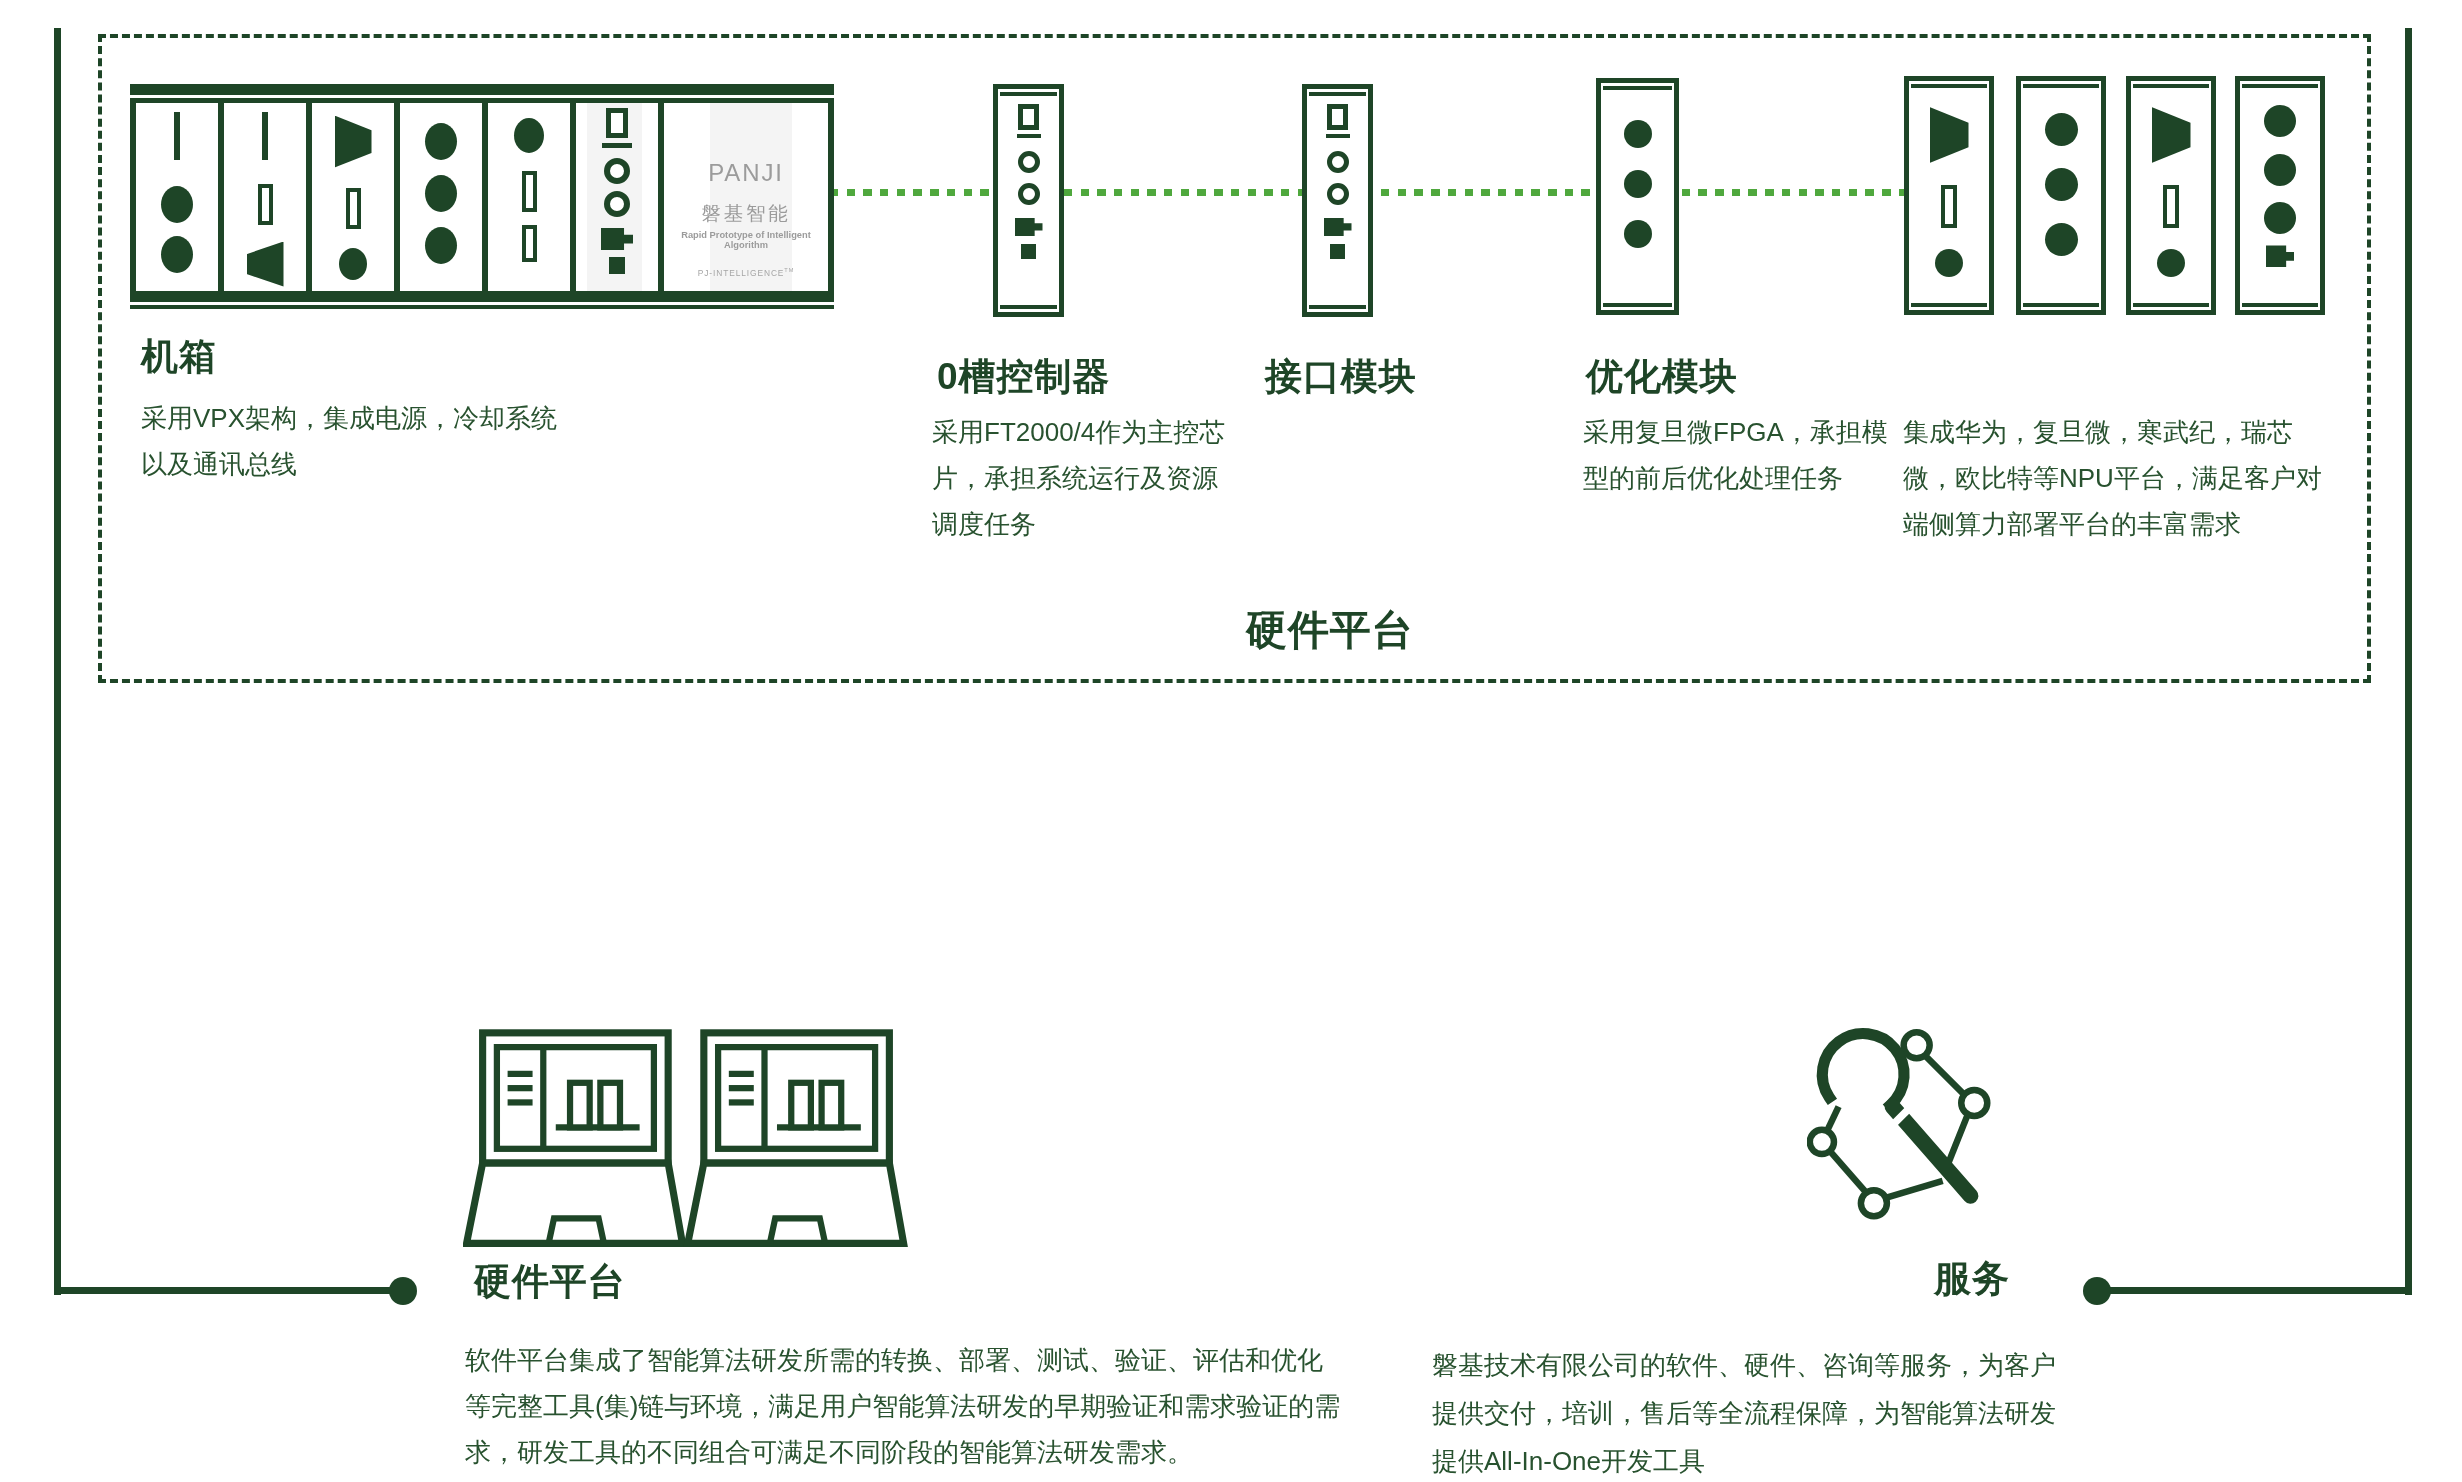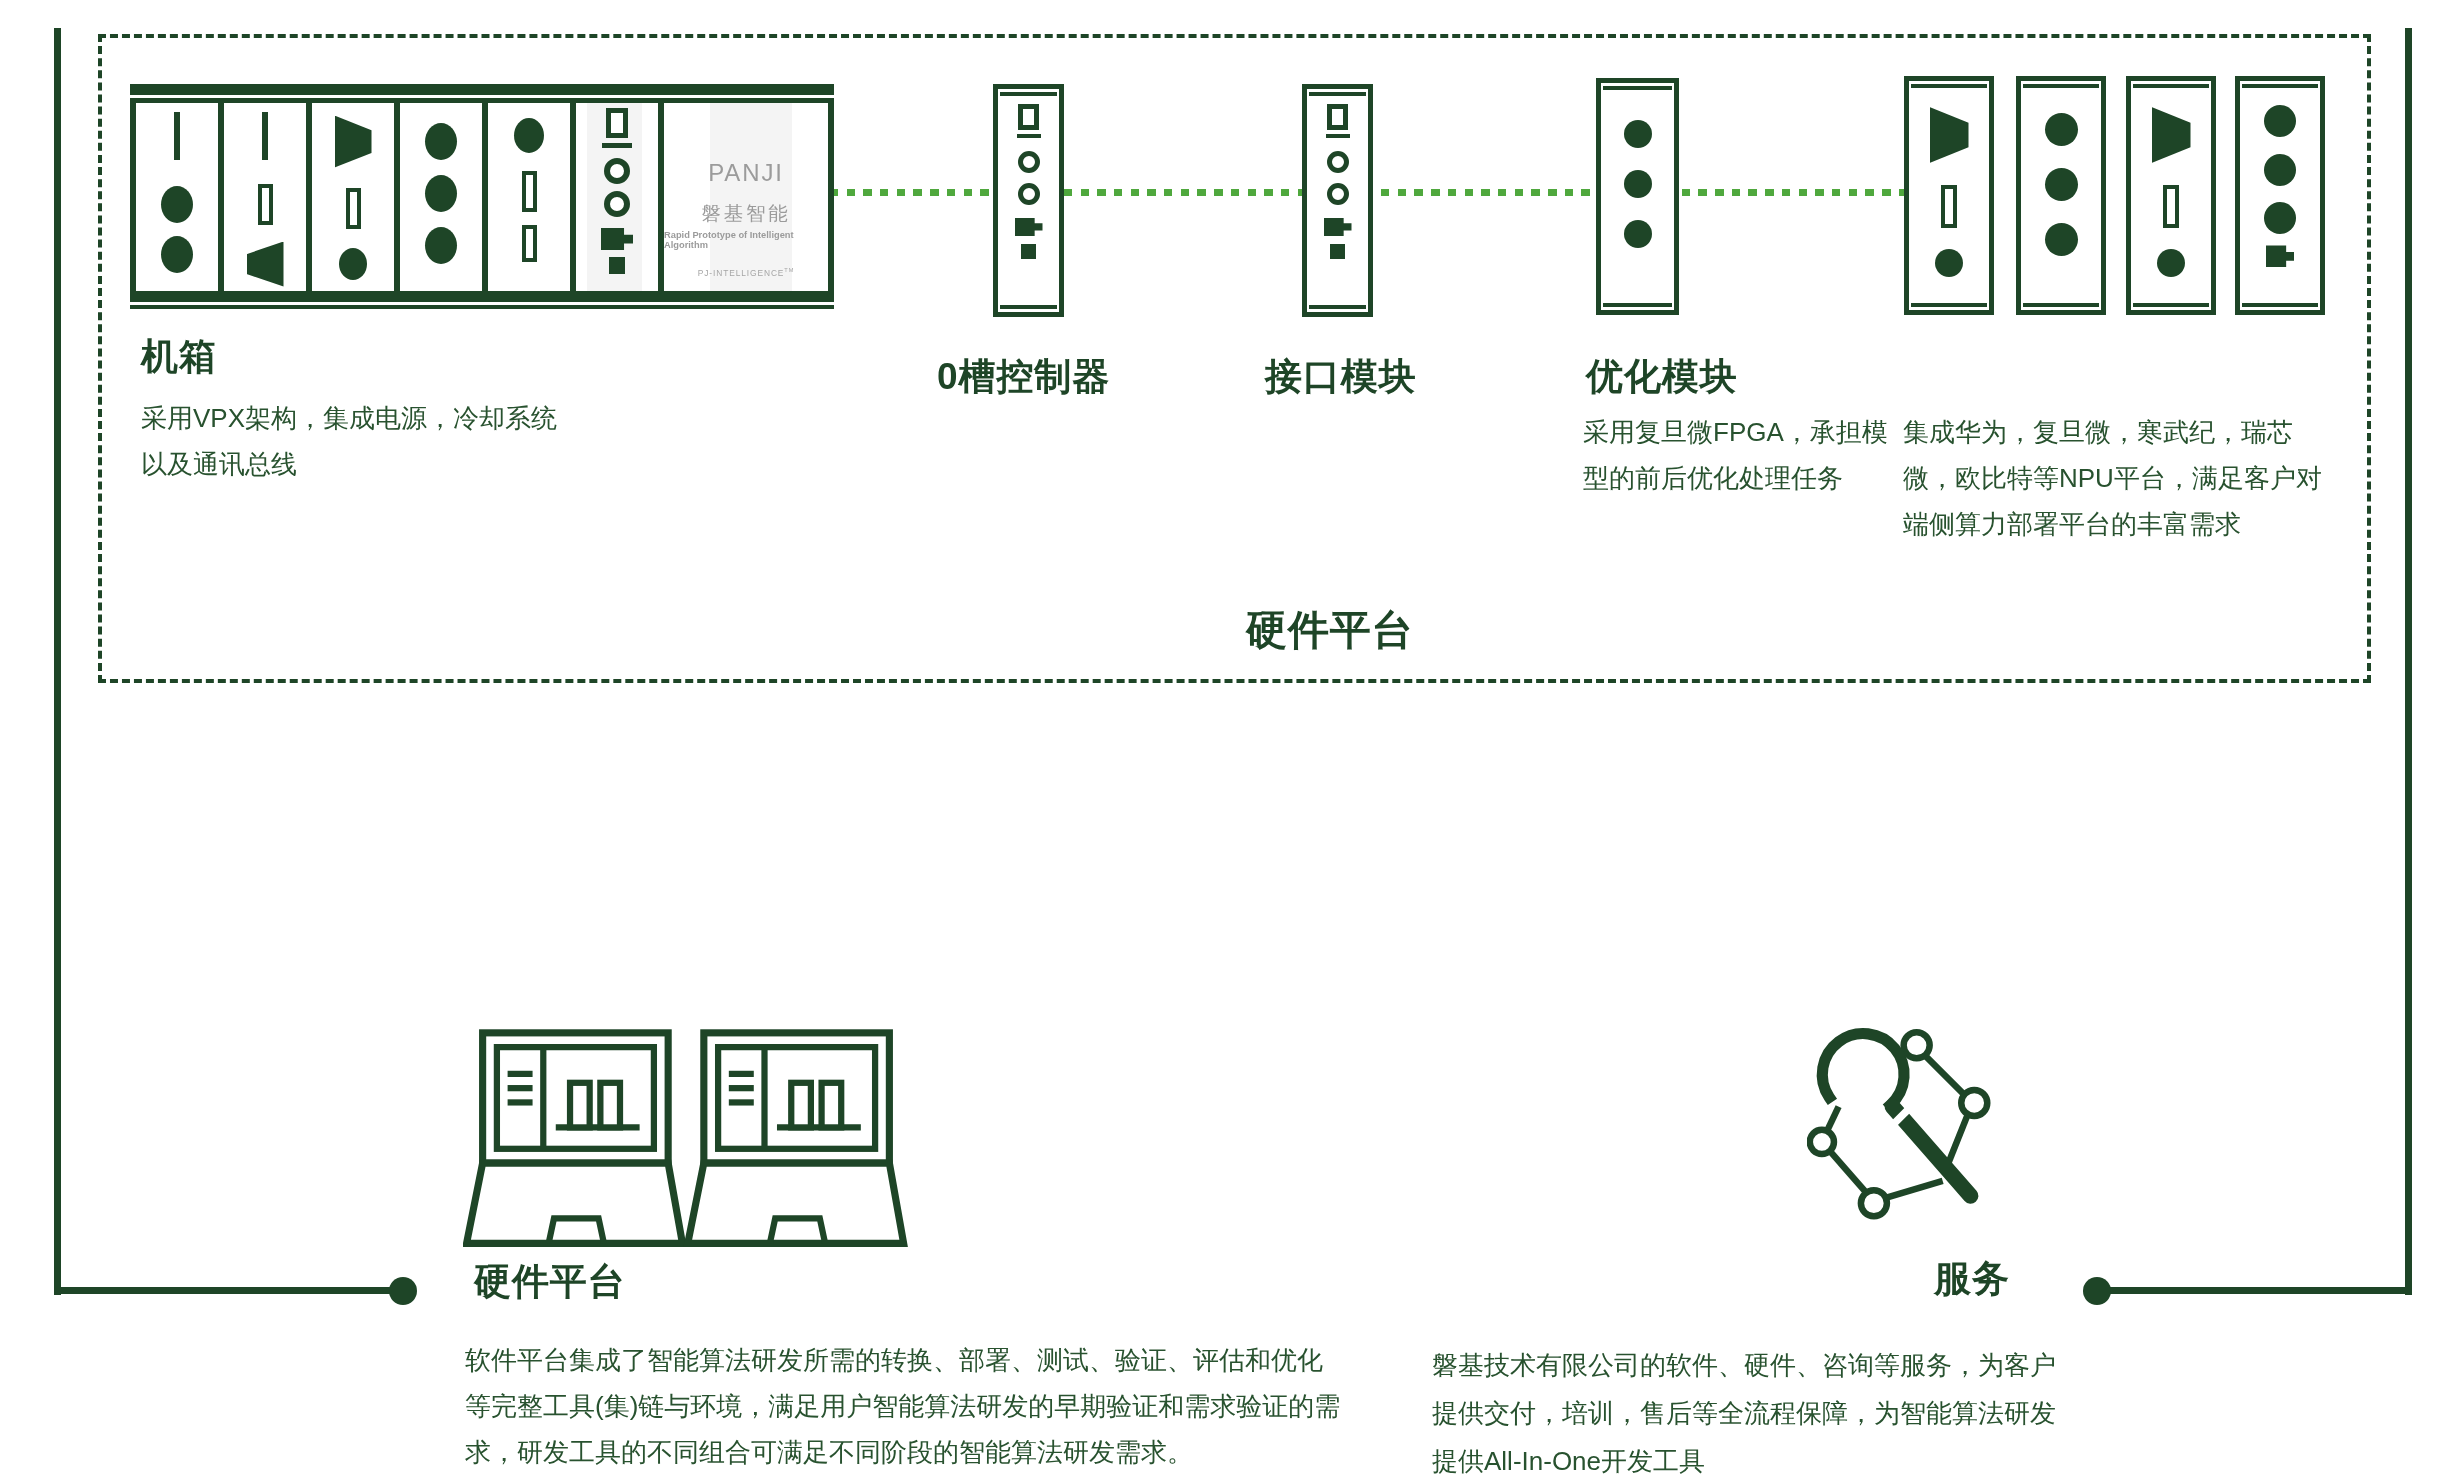--- a/index.html
+++ b/index.html
@@ -31,21 +31,21 @@
   .hrect{border:4.6px solid #1E4527;background:#fff;box-sizing:border-box;}
   .port{border:5.6px solid #1E4527;background:#fff;box-sizing:border-box;}
   .ubar{height:5.6px;background:#1E4527;}
   .trapr{background:#1E4527;clip-path:polygon(0 0,100% 28%,100% 72%,0 100%);}
   .trapl{background:#1E4527;clip-path:polygon(0 28%,100% 0,100% 100%,0 72%);}
   .sqnub{background:#1E4527;clip-path:polygon(0 0,72% 0,72% 30%,100% 30%,100% 70%,72% 70%,72% 100%,0 100%);}
   .sq{background:#1E4527;}
   
   .h1{position:absolute;font-size:37px;font-weight:600;letter-spacing:0.9px;white-space:nowrap;}
   .body-txt{position:absolute;font-size:26px;line-height:46px;color:#28522F;}
-  .brand{position:relative;width:100%;height:100%;display:flex;flex-direction:column;align-items:center;z-index:1;}
+  .brand{position:relative;width:100%;height:100%;display:flex;flex-direction:column;align-items:center;z-index:1;text-align:center;}
   .brand .nm{margin-top:56px;font-size:24px;letter-spacing:1.9px;color:#9b9b9b;}
   .brand .cn{margin-top:13px;font-size:19.5px;letter-spacing:2.8px;color:#9b9b9b;}
   .brand .tg{margin-top:3.7px;font-size:9.3px;font-weight:700;color:#9b9b9b;}
   .brand .ft{position:absolute;bottom:13px;font-size:8.4px;color:#a5a5a5;letter-spacing:0.9px;}
   .brand .ft sup{font-size:5.6px;}
   svg{display:block;}
 </style>
 </head>
 <body>
 
@@ -156,20 +156,21 @@
     <div class="dot" style="width:32px;height:32px;margin-top:24px;"></div>
     <div class="dot" style="width:32px;height:32px;margin-top:16.7px;"></div>
     <div class="dot" style="width:32px;height:32px;margin-top:16.7px;"></div>
     <div class="sqnub" style="width:28px;height:22px;margin-top:11px;"></div>
   </div>
 
   <div class="h1" style="left:141px;top:332px;">机箱</div>
   <div class="body-txt" style="left:141px;top:395px;width:437px;">采用VPX架构，集成电源，冷却系统以及通讯总线</div>
 
   <div class="h1" style="left:937px;top:352px;">0槽控制器</div>
+  <div class="body-txt" style="left:932px;top:409px;width:307px;">采用FT2000/4作为主控芯片，承担系统运行及资源调度任务</div>
 
   <div class="h1" style="left:1265px;top:352px;">接口模块</div>
 
   <div class="h1" style="left:1586px;top:352px;">优化模块</div>
   <div class="body-txt" style="left:1583px;top:409px;width:307px;">采用复旦微FPGA，承担模型的前后优化处理任务</div>
 
   <div class="body-txt" style="left:1903px;top:409px;width:428px;">集成华为，复旦微，寒武纪，瑞芯微，欧比特等NPU平台，满足客户对端侧算力部署平台的丰富需求</div>
 
   <div class="h1" style="left:1246px;top:603px;font-size:41px;font-weight:700;">硬件平台</div>
 

